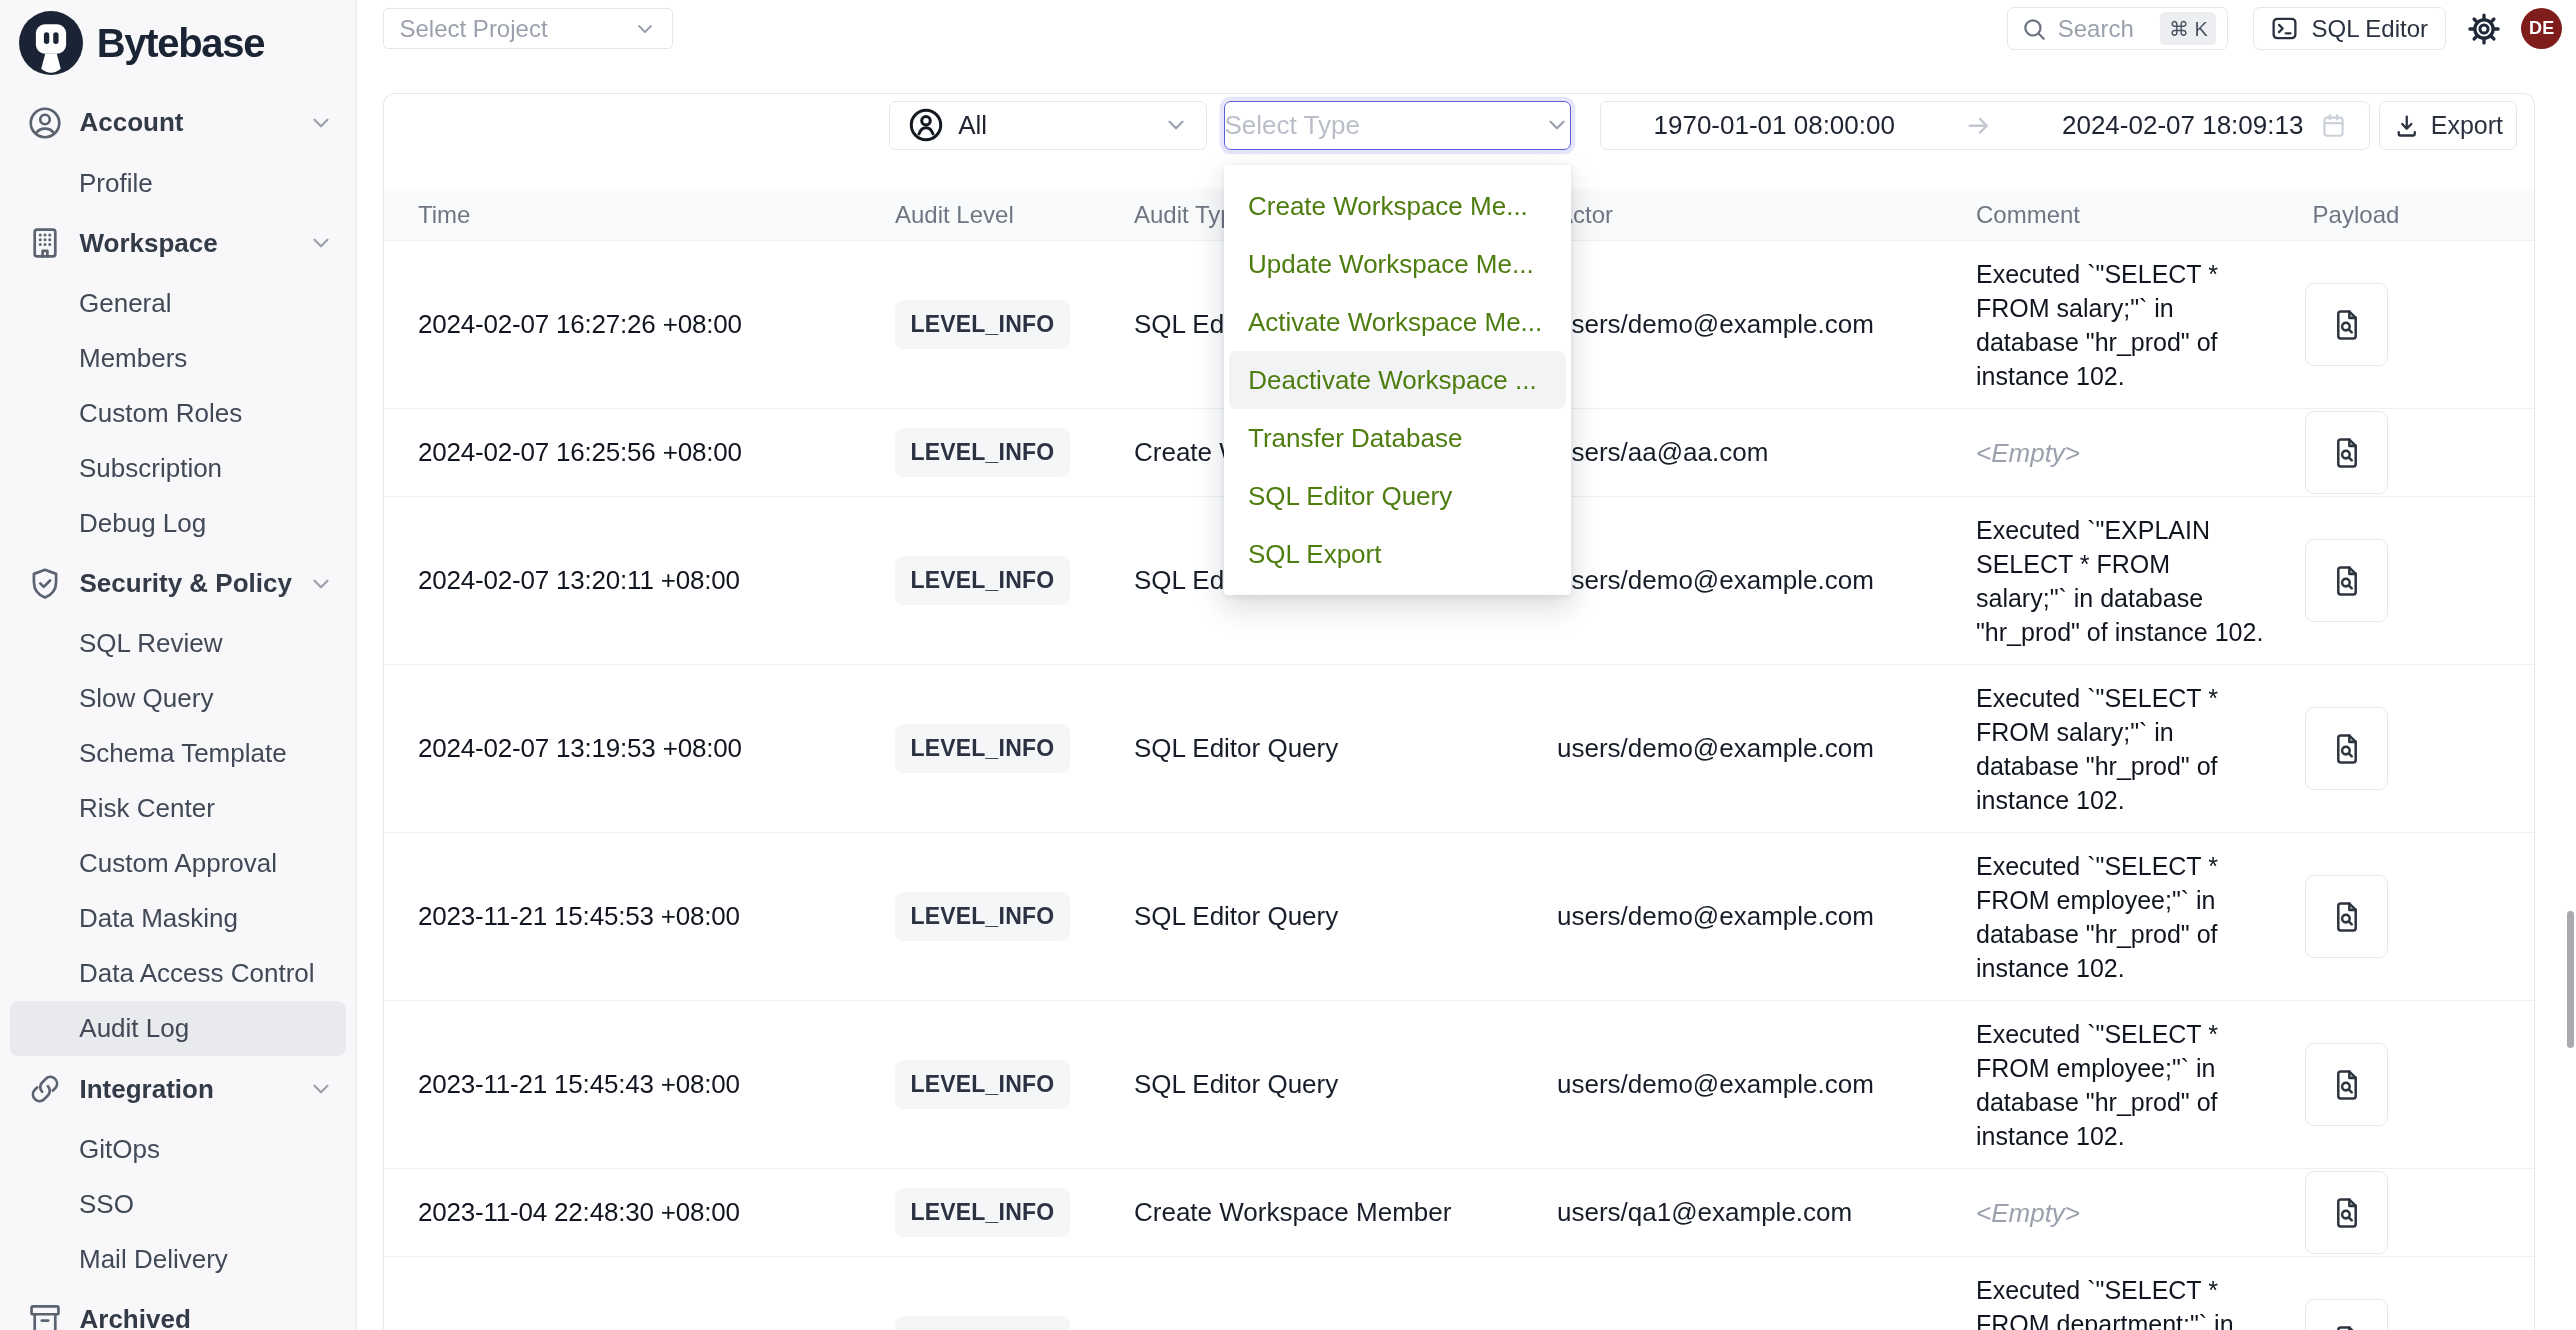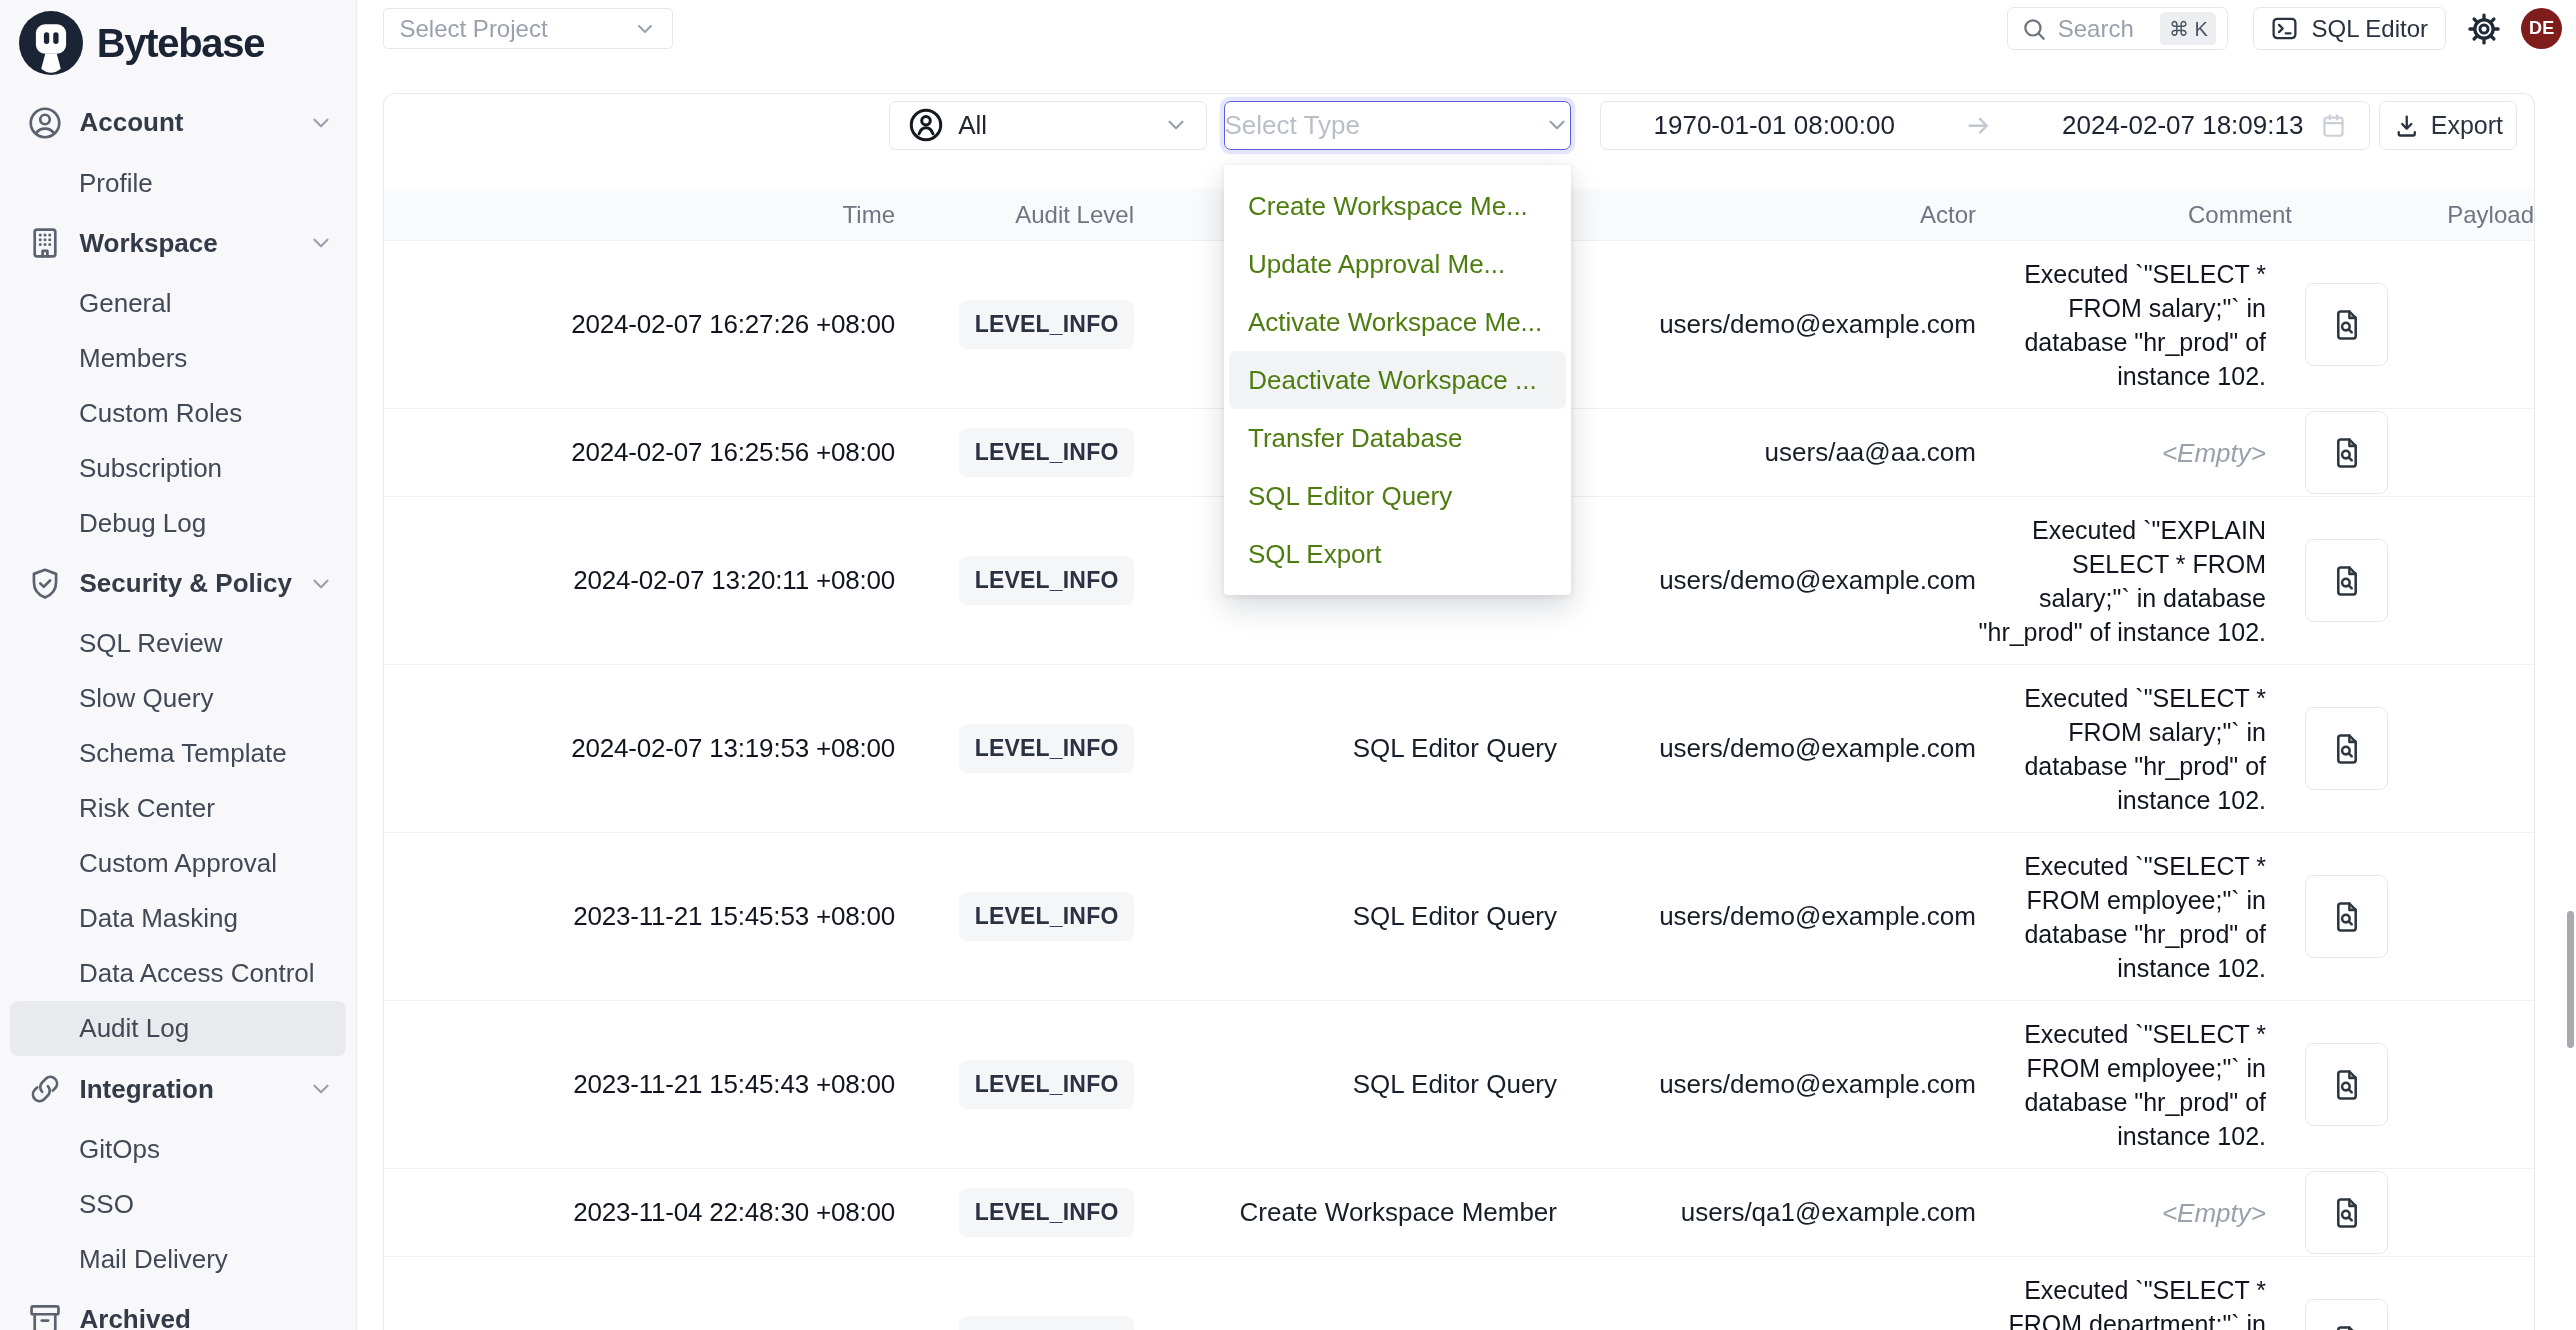--- a/index.html
+++ b/index.html
@@ -1,18 +1,18 @@
 <!DOCTYPE html>
 <html style="font-size:13.7px"><head>
 <meta charset="utf-8">
 <style>
   * { margin:0; padding:0; box-sizing:border-box; }
   html,body { width:2576px; height:1330px; overflow:hidden; background:#fff;
     font-family:"Liberation Sans","DejaVu Sans",sans-serif; color:#1f2430; }
-  .app { display:flex; width:100%; height:100%;text-align:right; }
+  .app { display:flex; width:100%; height:100%; }
 
   
   .sidebar { width:357px; min-width:357px; background:#f8f8fa; border-right:0.9px solid #e9eaee; }
   .logo { height:86px; display:flex; align-items:center; gap:13.7px; padding-left:19px; }
   .logo-text { font-size:40px; font-weight:800; color:#1b2434; letter-spacing:-1.3px; }
   .nav { padding-top:4.3px; }
   .nav-row { height:55px; display:flex; align-items:center; font-size:26px; color:#414957; cursor:pointer; }
   .nav-row.section { font-weight:600; color:#333b48; margin:5.2px 0; }
   .nicon { width:38px; height:38px; margin-left:26px; margin-right:15.5px; color:#5b6370;
     display:flex; align-items:center; justify-content:center; flex:0 0 auto; }
@@ -482,21 +482,21 @@
                 <circle cx="11.3" cy="13" r="2.4"></circle>
                 <line x1="13.1" y1="14.8" x2="15" y2="16.7"></line>
           </svg>
         </button>
           </div>
       </div>
     </div>
 
     <div class="type-menu">
       <div class="menu-item">Create Workspace Me...</div>
-      <div class="menu-item">Update Approval Me...</div>
+      <div class="menu-item">Update Workspace Me...</div>
       <div class="menu-item">Activate Workspace Me...</div>
       <div class="menu-item highlighted">Deactivate Workspace ...</div>
       <div class="menu-item">Transfer Database</div>
       <div class="menu-item">SQL Editor Query</div>
       <div class="menu-item">SQL Export</div>
     </div>
   </div>
 </div>
 
 <div class="scroll-thumb"></div>

